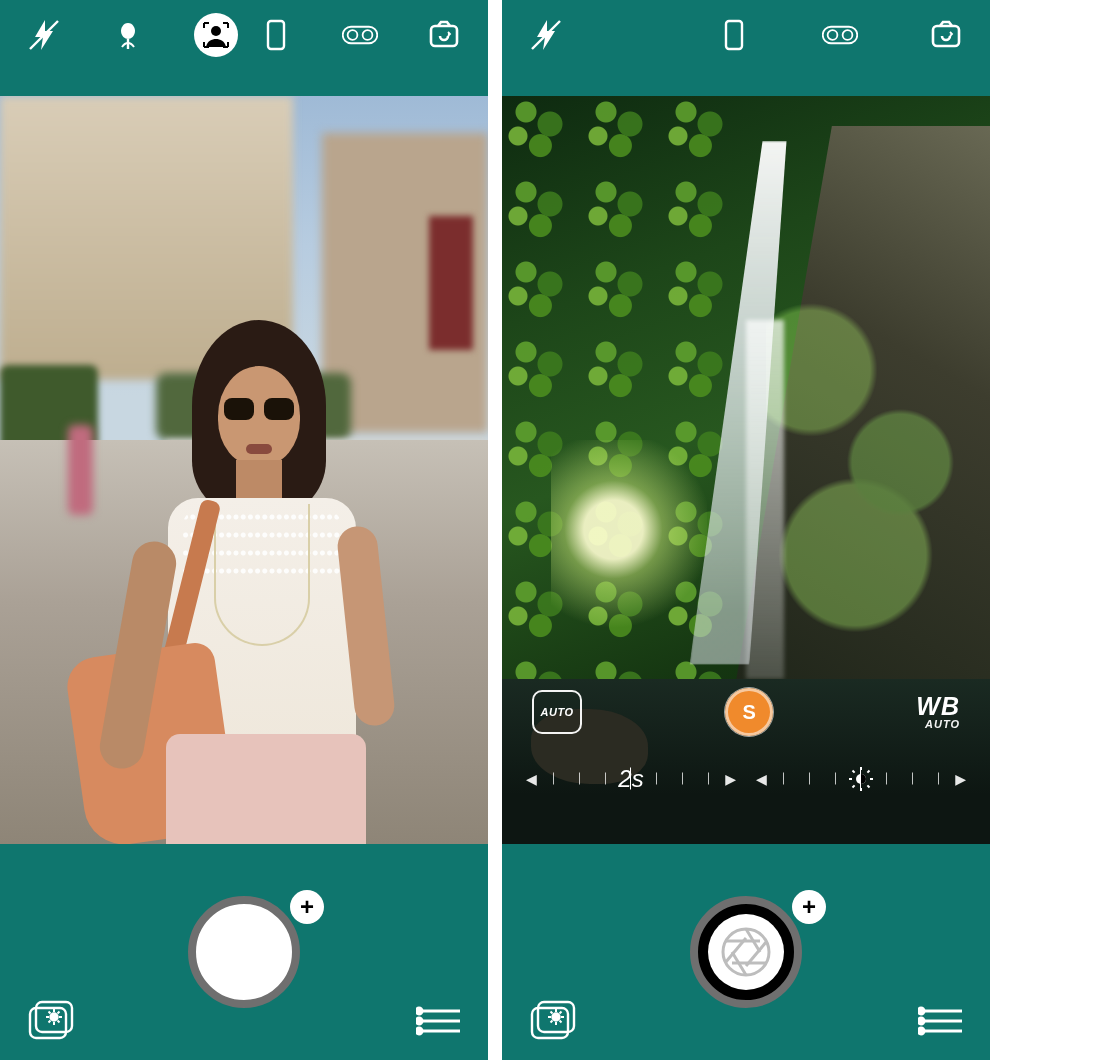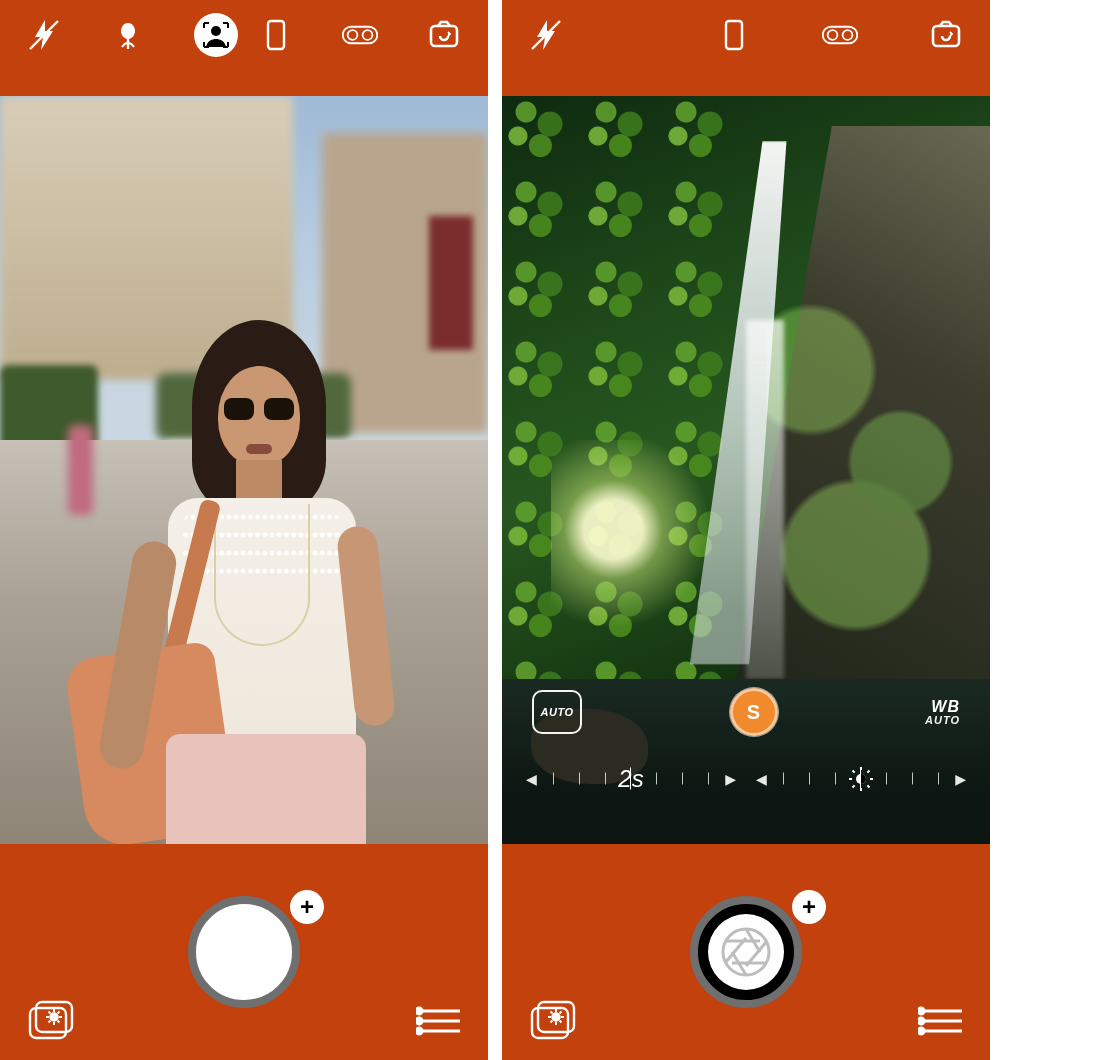--- a/index.html
+++ b/index.html
@@ -2,21 +2,21 @@
 <html><head>
 <meta charset="utf-8">
 <style>
   body {
     margin:0; padding:0; background:#fff;
     font-family: -apple-system, Helvetica, Arial, sans-serif;
     width:1120px; height:1060px; overflow:hidden;
   }
   .wrap { display:flex; gap:14px; padding:0; }
   .phone {
-    width:488px; height:1060px; background:#c2410c; position:relative;
+    width:488px; height:1060px; background:#0f766e; position:relative;
     color:#fff; overflow:hidden;
   }
   
   .topbar {
     position:absolute; top:0; left:0; right:0; height:70px;
     display:flex; align-items:center; justify-content:space-between;
     padding:0 26px;
   }
   .topbar .lgroup, .topbar .rgroup { display:flex; align-items:center; gap:48px; }
   .ticon { width:36px; height:36px; display:flex; align-items:center; justify-content:center; }
@@ -155,21 +155,21 @@
     font-size:11px; font-weight:700; font-style:italic; letter-spacing:.5px;
   }
   .s-badge {
     width:48px; height:48px; border-radius:50%;
     background:radial-gradient(circle at 50% 50%, #f08a2c 0 60%, #d9731c 100%);
     box-shadow:0 0 0 3px rgba(255,255,255,.55) inset, 0 0 0 1px rgba(255,255,255,.6);
     display:flex; align-items:center; justify-content:center;
     color:#fff; font-weight:800; font-size:20px;
   }
   .wb-badge { text-align:right; line-height:1; }
-  .wb-badge .wb { font-size:16px; font-weight:800; font-style:italic; letter-spacing:1px;}
+  .wb-badge .wb { font-size:25px; font-weight:800; font-style:italic; letter-spacing:1px;}
   .wb-badge .auto { font-size:11px; font-weight:700; font-style:italic; letter-spacing:1px; opacity:.95;}
   
   .slider-row {
     position:absolute; left:0; right:0; bottom:30px; height:70px;
     display:flex; align-items:center; justify-content:space-between;
     padding:0 26px; gap:24px;
   }
   .slider {
     flex:1; height:50px; position:relative; display:flex; align-items:center; justify-content:center;
   }

